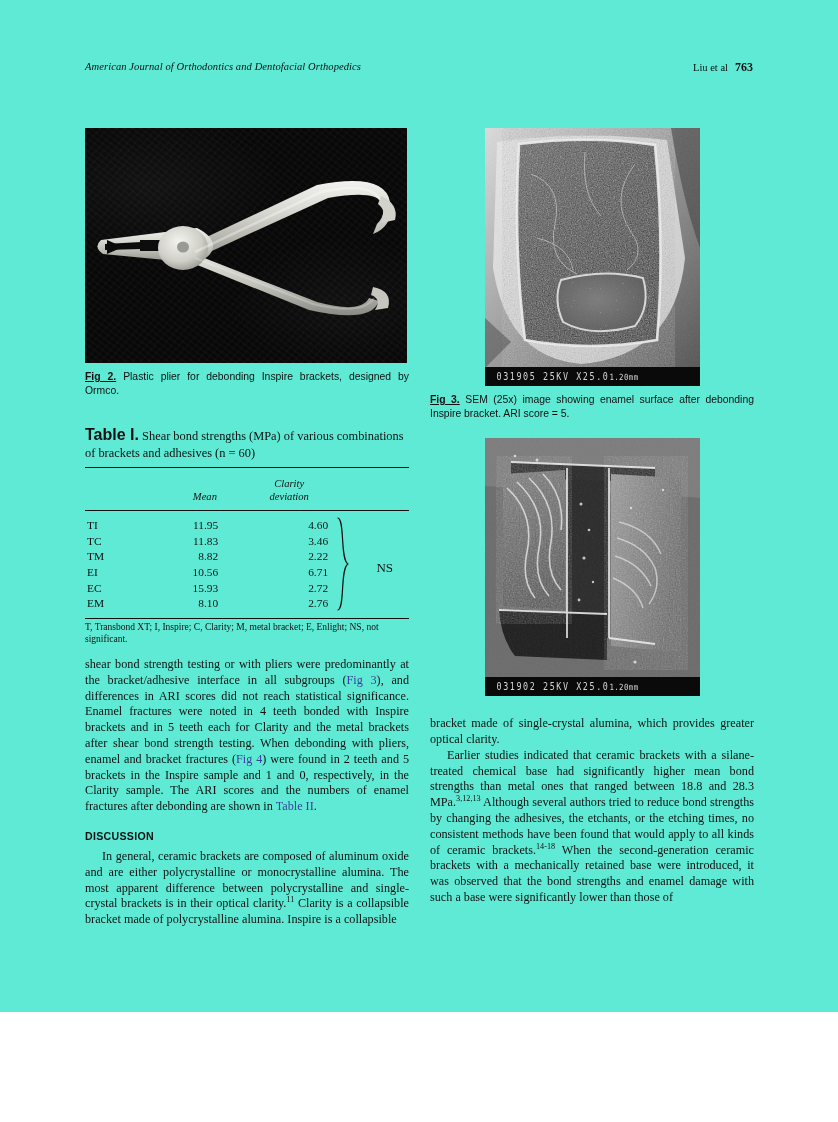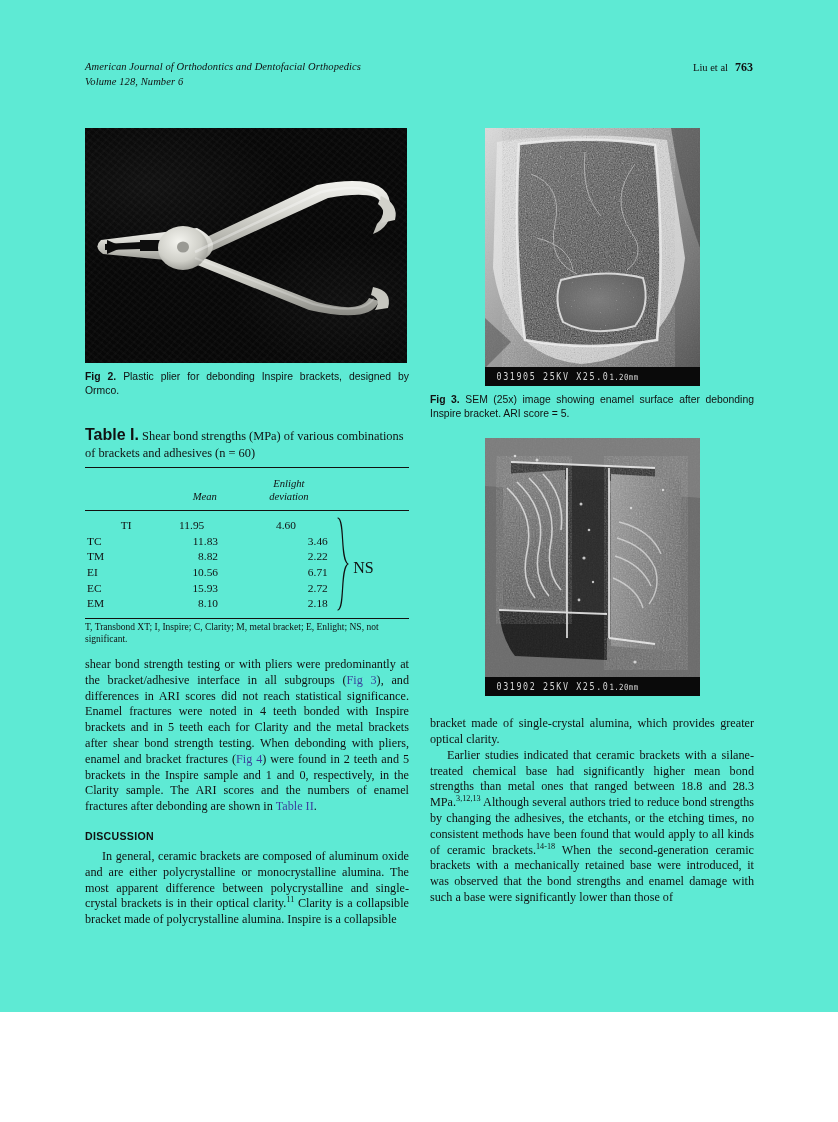--- a/index.html
+++ b/index.html
@@ -71,21 +71,21 @@
   
   .figure { margin: 0; }
   .fig-caption {
     font-family: "Liberation Sans", sans-serif;
     font-size: 10.4px;
     line-height: 13.6px;
     text-align: justify;
     color: #111111;
     margin-top: 7px;
   }
-  .fig-caption .lbl { font-weight: bold; }
+  .fig-caption .lbl { font-weight: bold; text-decoration: underline; }
 
   
   .photo-plier {
     position: relative;
     width: 322px;
     height: 235px;
     background: #080808;
     overflow: hidden;
   }
   .photo-plier .grain {
@@ -181,38 +181,38 @@
   table.bondtable td.mean {
     text-align: right;
     padding-right: 26px;
     line-height: 15.6px;
   }
   table.bondtable td.sd {
     text-align: right;
     padding-right: 6px;
     line-height: 15.6px;
   }
-  table.bondtable tr.first-data td { padding-top: 7px; text-align: center; }
+  table.bondtable tr.first-data td { padding-top: 7px; }
   table.bondtable tr.last-data td { padding-bottom: 6px; }
   .brace-cell {
     position: relative;
     width: 74px;
     vertical-align: middle;
     text-align: right;
     padding-right: 6px !important;
   }
   .brace-svg {
     position: absolute;
     left: 2px;
     top: 50%;
     transform: translateY(-50%);
     width: 14px;
     height: 96px;
   }
-  .ns-text { font-size: 16px; padding-right: 10px; }
+  .ns-text { font-size: 13px; padding-right: 10px; }
   .table-note {
     width: 324px;
     font-family: "Liberation Serif", serif;
     font-size: 9.5px;
     line-height: 12.6px;
     color: #111;
     margin-top: 2px;
   }
 
   
@@ -241,21 +241,20 @@
   .body-gap { height: 11px; }
 </style>
 </head>
 <body>
 
 <div id="page">
 
   <div class="running-head">
     <div class="rh-left">
       <span>American Journal of Orthodontics and Dentofacial Orthopedics</span>
-      <span class="vol-num">Volume 128, Number 6</span>
     </div>
     <div class="rh-right">
       <span class="authors">Liu et al</span><span class="pageno">763</span>
     </div>
   </div>
 
   <div class="col-left">
 
     <figure class="figure">
       <div class="photo-plier">
@@ -316,21 +315,21 @@
 
       <table class="bondtable">
         <tbody>
           <tr class="rule-top">
               <td colspan="4"></td>
             </tr>
           <tr>
             <th></th>
             <th class="c-grp">Mean</th>
             <th class="c-sd">
-              <span>Enlight</span><br>
+              <span>Clarity</span><br>
               <span>deviation</span>
             </th>
             <th class="c-ns"></th>
           </tr>
           <tr class="rule-mid">
               <td colspan="4"></td>
             </tr>
 
           <tr class="first-data">
             <td class="grp">TI</td>
@@ -359,21 +358,21 @@
             <td class="sd">6.71</td>
           </tr>
           <tr>
             <td class="grp">EC</td>
             <td class="mean">15.93</td>
             <td class="sd">2.72</td>
           </tr>
           <tr class="last-data">
             <td class="grp">EM</td>
             <td class="mean">8.10</td>
-            <td class="sd">2.18</td>
+            <td class="sd">2.76</td>
           </tr>
 
           <tr class="rule-bot">
               <td colspan="4"></td>
             </tr>
         </tbody>
       </table>
 
       <div class="table-note">
         <span>T, Transbond XT; I, Inspire; C, Clarity; M, metal bracket; E, Enlight;</span>

